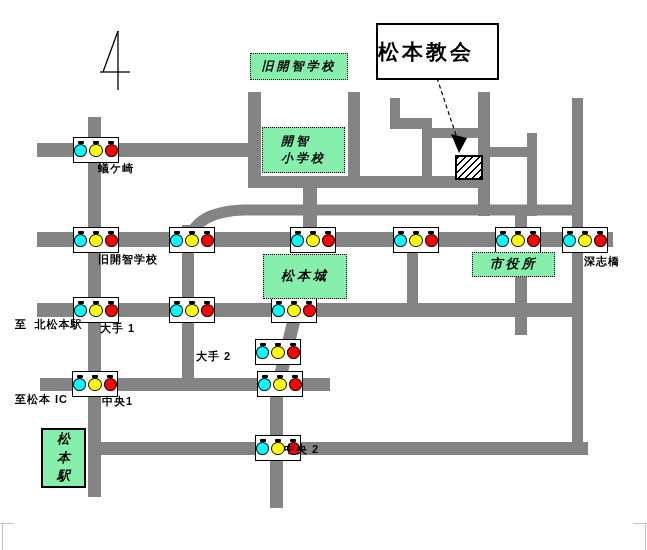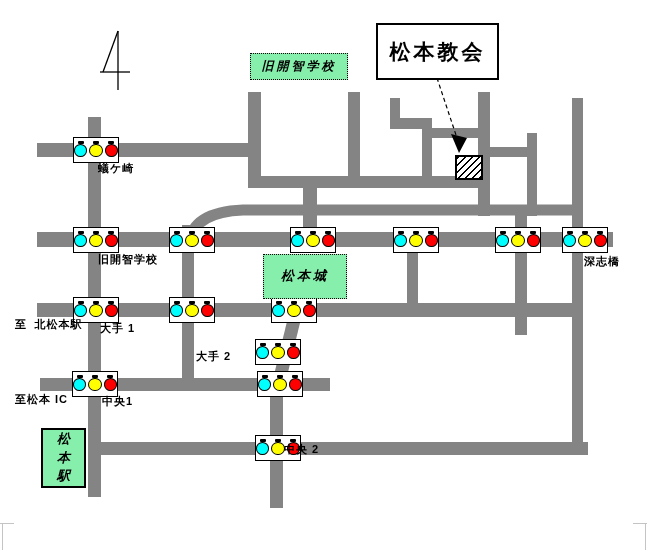--- a/index.html
+++ b/index.html
@@ -19,21 +19,21 @@
   .lamp::after{content:"";position:absolute;left:50%;top:-4px;transform:translateX(-50%);
                width:6px;height:3px;background:#000;border-radius:1px;}
   .lamp.cyan{background:var(--cyan);} .lamp.yellow{background:var(--yellow);} .lamp.red{background:var(--red);}
   .map-label{position:absolute;z-index:5;font-size:11px;font-weight:700;letter-spacing:1px;white-space:nowrap;line-height:1.1;}
   .landmark{position:absolute;z-index:5;background:#86efac;display:flex;align-items:center;justify-content:center;
             font-size:12px;font-weight:600;letter-spacing:3px;white-space:pre-line;
             line-height:1.45;box-sizing:border-box;font-style:italic;}
   .landmark.dotted{border:1px dotted #000;}
   .landmark.solid{border:2px solid #000;letter-spacing:0;}
   #church-box{position:absolute;z-index:6;background:#fff;border:2px solid #000;
-              display:flex;align-items:center;justify-content:center;
+              display:flex;align-items:center;
               font-size:21px;font-weight:600;letter-spacing:3px;}
   .corner{position:absolute;z-index:0;}
   .corner .h{position:absolute;height:1px;width:14px;background:var(--mark);}
   .corner .v{position:absolute;width:1px;height:27px;background:var(--mark);}
 </style>
 </head>
 <body>
 
 <div id="stage">
 
@@ -157,17 +157,20 @@
     <div class="map-label" style="left: 98px; top: 162px;">蟻ケ崎</div>
     <div class="map-label" style="left: 98px; top: 253px;">旧開智学校</div>
     <div class="map-label" style="left: 15px; top: 319px; font-family: Liberation Mono, monospace;">至 北松本駅</div>
     <div class="map-label" style="left: 100px; top: 322px;">大手 1</div>
     <div class="map-label" style="left: 196px; top: 322px; margin-top: 28px;">大手 2</div>
     <div class="map-label" style="left: 15px; top: 393px;">至松本 IC</div>
     <div class="map-label" style="left: 102px; top: 395px;">中央1</div>
     <div class="map-label" style="left: 284px; top: 395px; margin-top: 48px;">中央 2</div>
     <div class="map-label" style="left: 584px; top: 255px;">深志橋</div>
     <div class="landmark dotted" style="left: 250px; top: 53px; width: 98px; height: 27px; font-size: 12px;">旧開智学校</div>
+    <div class="landmark dotted" style="left: 262px; top: 127px; width: 83px; height: 46px; font-size: 12px;">開智
+小学校</div>
     <div class="landmark dotted" style="left: 263px; top: 254px; width: 84px; height: 45px; font-size: 13px;">松本城</div>
+    <div class="landmark dotted" style="left: 472px; top: 252px; width: 83px; height: 25px; font-size: 13px;">市役所</div>
     <div class="landmark solid" style="left: 41px; top: 428px; width: 45px; height: 60px; font-size: 13px;">松
 本
 駅</div>
   </div>
 
 </body></html>

